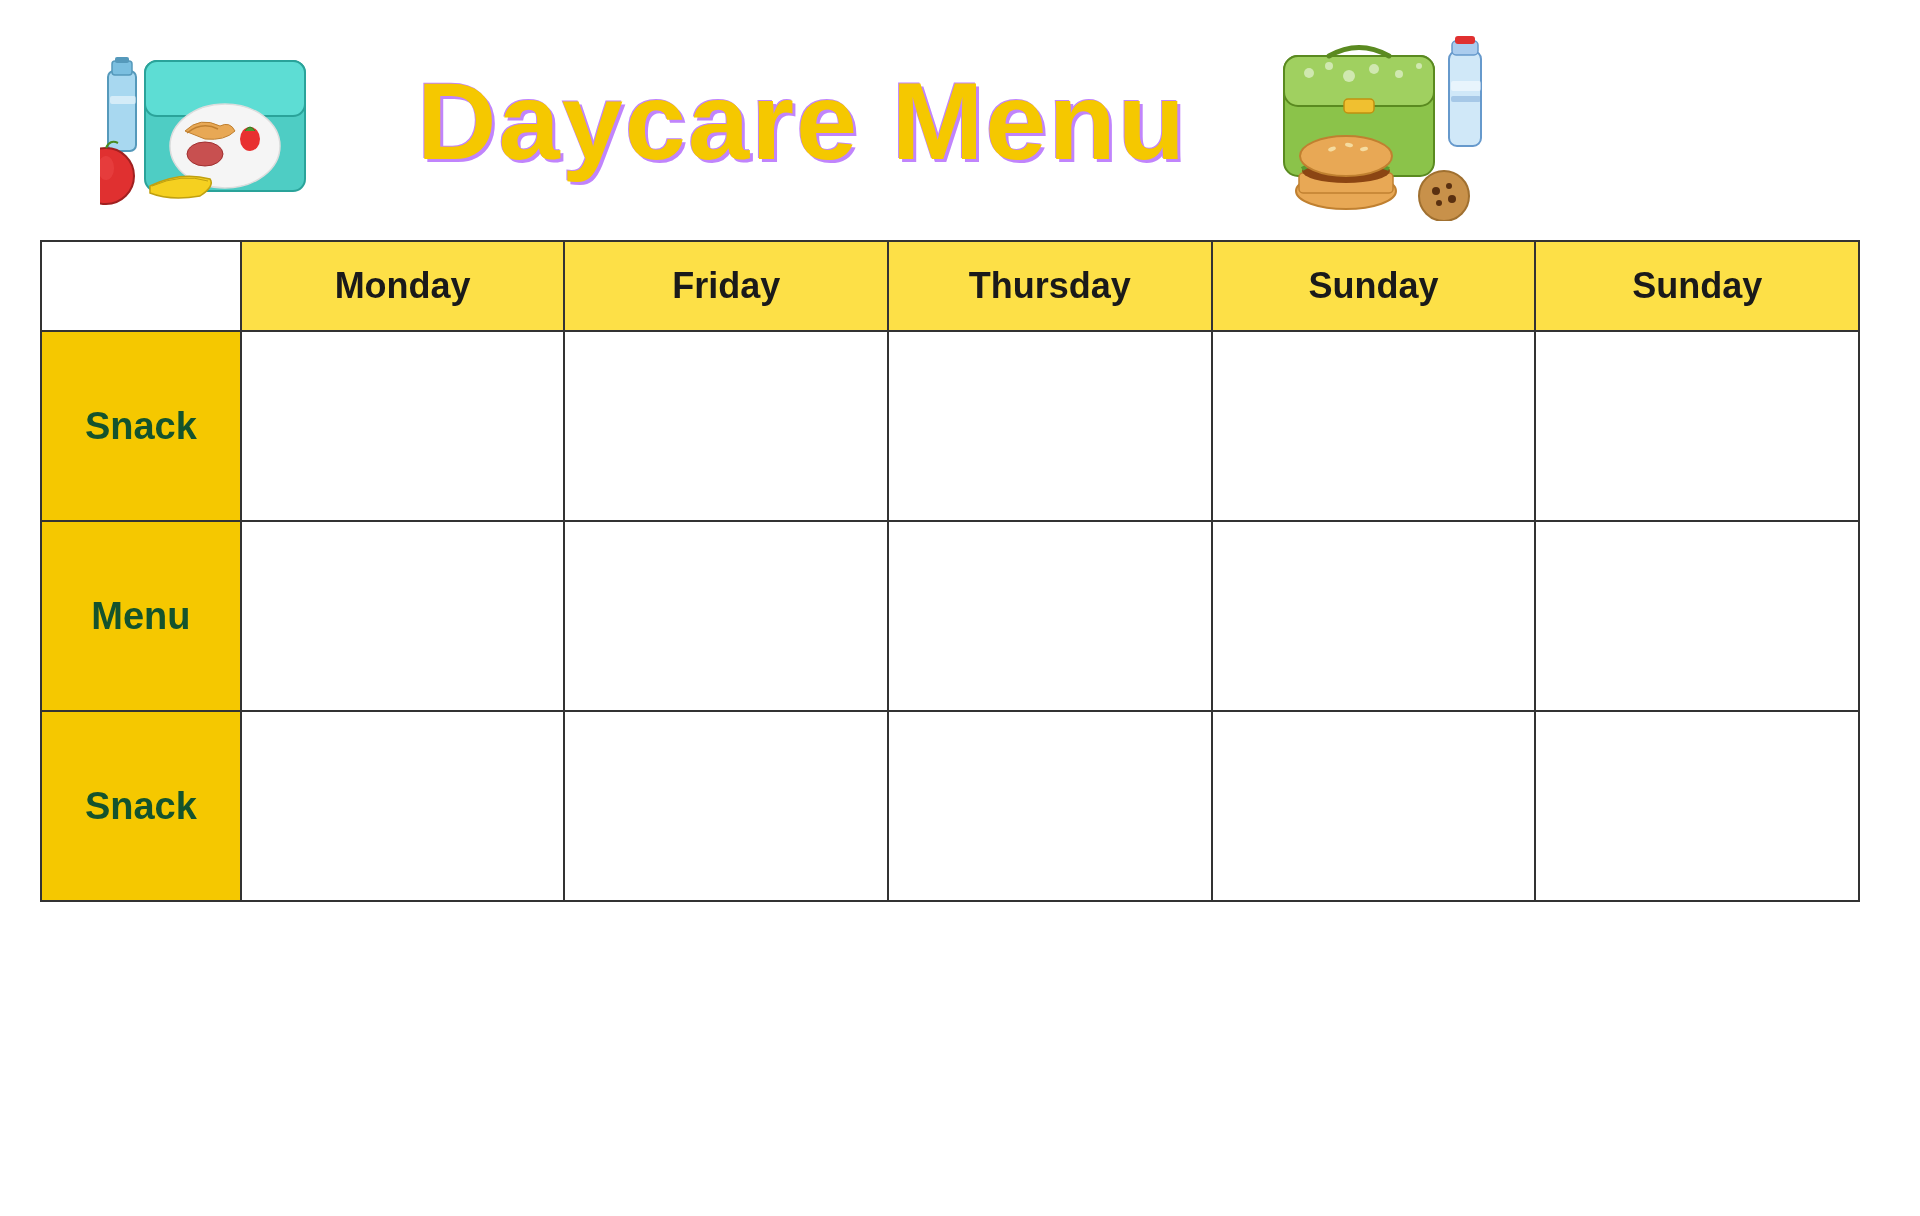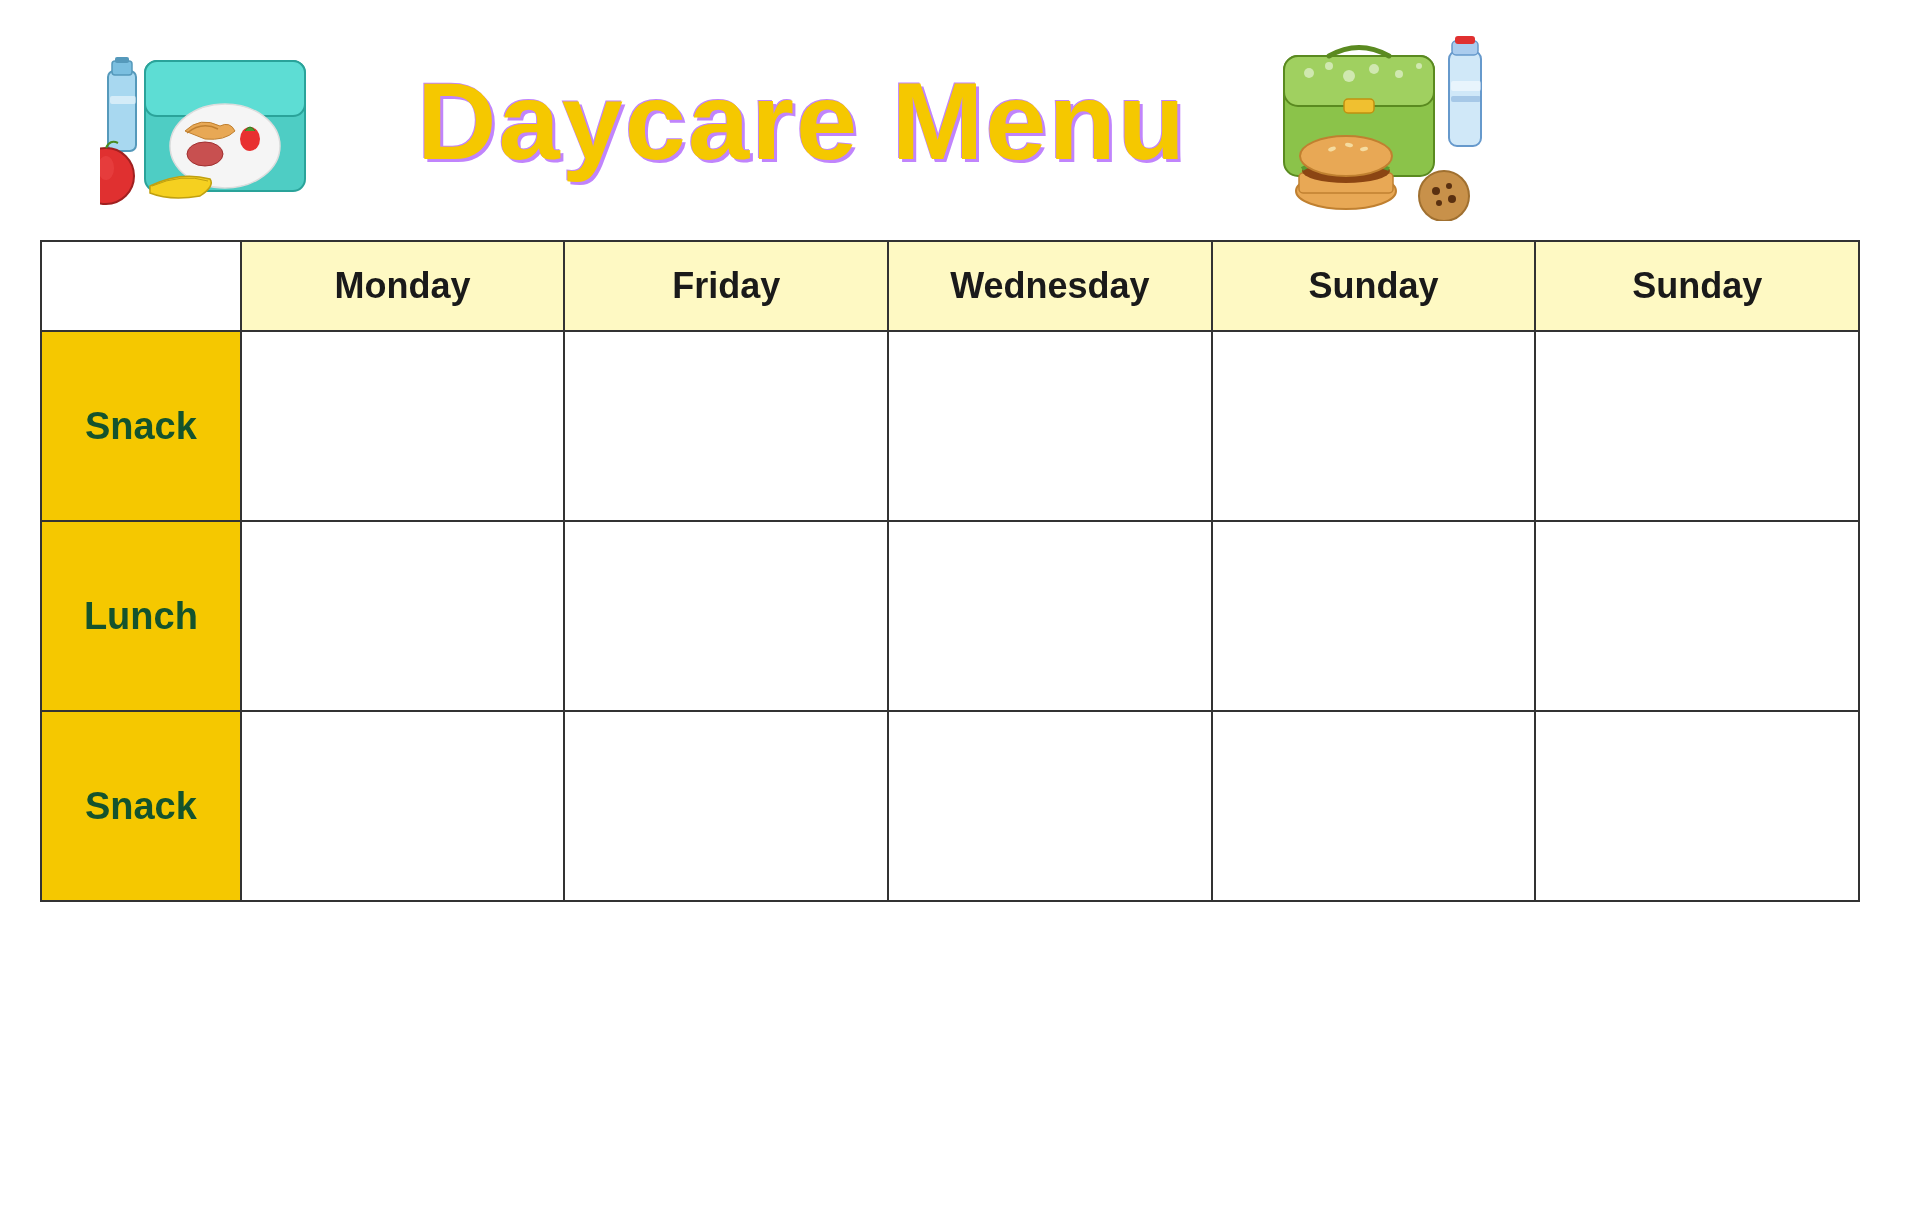--- a/index.html
+++ b/index.html
@@ -76,21 +76,21 @@
 
     .menu-table th,
     .menu-table td {
       border: 2px solid #333;
       text-align: center;
       vertical-align: middle;
     }
 
     
     .day-header {
-      background-color: #fef9c3;
+      background-color: #fde047;
       color: #1a1a1a;
       font-size: 36px;
       font-weight: bold;
       padding: 20px 10px;
       height: 90px;
     }
 
     .empty-header {
       background-color: #ffffff;
       width: 200px;
@@ -205,38 +205,38 @@
     </div>
   </div>
 
   <div class="menu-table-wrapper">
     <table class="menu-table">
       <thead>
         <tr>
           <th class="empty-header day-header"></th>
           <th class="day-header">Monday</th>
           <th class="day-header">Friday</th>
-          <th class="day-header">Wednesday</th>
+          <th class="day-header">Thursday</th>
           <th class="day-header">Sunday</th>
           <th class="day-header">Sunday</th>
         </tr>
       </thead>
       <tbody>
 
         <tr>
           <td class="row-label">Snack</td>
           <td class="data-cell"></td>
           <td class="data-cell"></td>
           <td class="data-cell"></td>
           <td class="data-cell"></td>
           <td class="data-cell"></td>
         </tr>
 
         <tr>
-          <td class="row-label">Lunch</td>
+          <td class="row-label">Menu</td>
           <td class="data-cell"></td>
           <td class="data-cell"></td>
           <td class="data-cell"></td>
           <td class="data-cell"></td>
           <td class="data-cell"></td>
         </tr>
 
         <tr>
           <td class="row-label">Snack</td>
           <td class="data-cell"></td>

